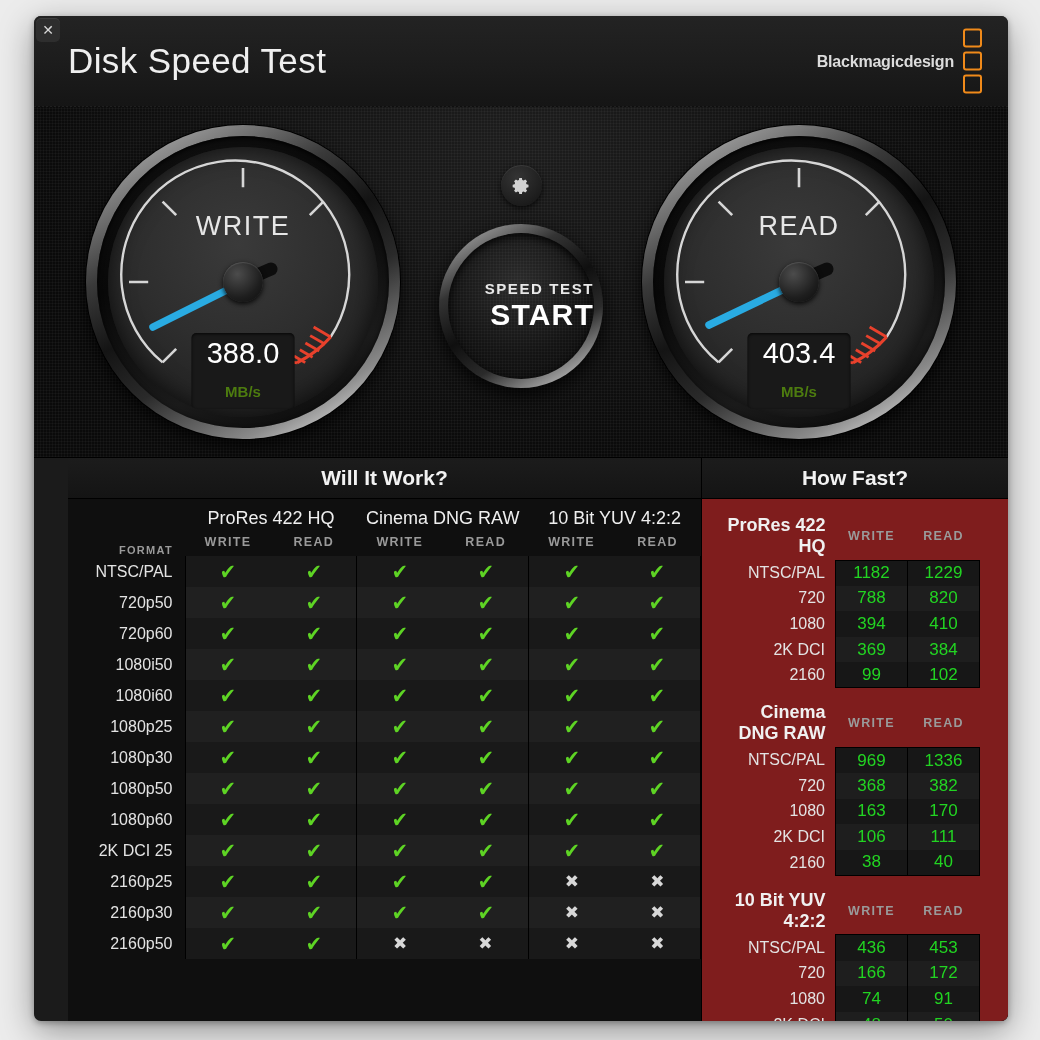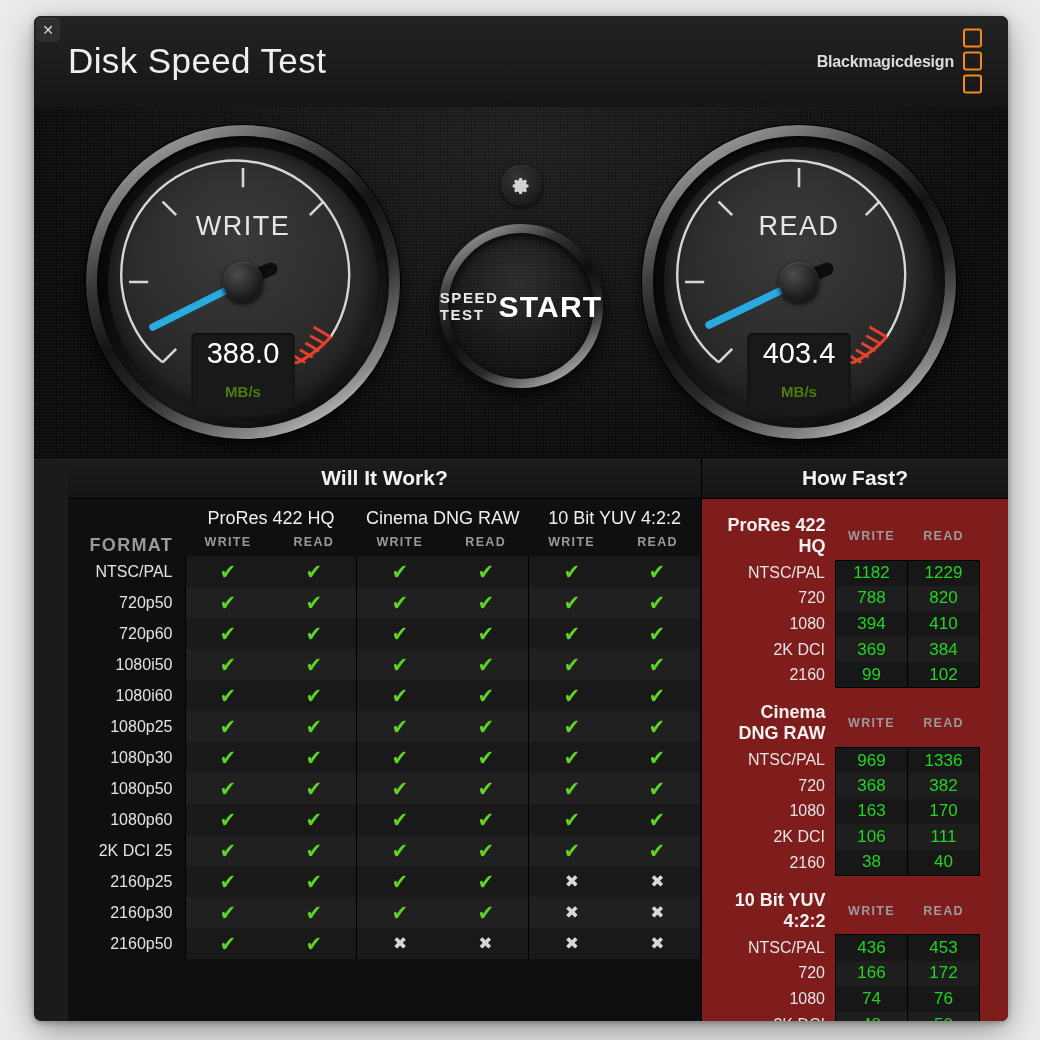--- a/index.html
+++ b/index.html
@@ -129,21 +129,21 @@
     display:flex;align-items:center;justify-content:center;cursor:pointer;z-index:12;
   }
   .start-inner{
     width:146px;height:146px;border-radius:50%;
     background:#111;
     background-image:
       repeating-linear-gradient(0deg,rgba(255,255,255,.028) 0 1px,transparent 1px 3px),
       repeating-linear-gradient(90deg,rgba(255,255,255,.028) 0 1px,transparent 1px 3px),
       radial-gradient(circle at 48% 34%,#2b2b2b 0%,#141414 58%,#0a0a0a 100%);
     box-shadow:inset 0 3px 8px rgba(0,0,0,.9);
-    display:flex;align-items:center;justify-content:center;
+    display:flex;flex-direction:column;align-items:flex-end;justify-content:center;
   }
   .start-inner .l1{color:#e8e8e8;font-size:15px;font-weight:600;letter-spacing:1.6px;}
   .start-inner .l2{color:#fff;font-size:30px;font-weight:700;letter-spacing:1.2px;margin-top:1px;}
 
   
   .bottom{display:flex;height:auto;background:#0f0f0f;margin-left:34px;}
   .col-left{width:633px;border-right:1px solid #000;}
   .col-right{flex:1;background:#7f1d1d;}
 
   .sect-head{
@@ -160,21 +160,21 @@
   .wiw th,.wiw td{padding:0;text-align:center;}
   .wiw .grp-title{
     color:#efefef;font-size:18px;font-weight:400;padding:9px 0 1px;
     text-align:center;
   }
   .wiw .sub{
     color:#9a9a9a;font-size:12.5px;font-weight:600;letter-spacing:1.3px;
     padding:5px 0 7px;text-align:center;
   }
   .wiw .fmt-head{
-    color:#9a9a9a;font-size:18px;font-weight:600;letter-spacing:1.3px;
+    color:#9a9a9a;font-size:11px;font-weight:600;letter-spacing:1.3px;
     text-align:right;padding-right:12px;vertical-align:bottom;
   }
   .wiw td.fmt-cell{
     color:#e3e3e3;font-size:16px;text-align:right;padding-right:12px;
     background:#0f0f0f;white-space:nowrap;
   }
   .wiw tbody tr{height:31px;}
   .wiw tbody tr:nth-child(odd) td.mark{background:#191919;}
   .wiw tbody tr:nth-child(even) td.mark{background:#202020;}
   .wiw td.gsep{border-left:1px solid #000;}
@@ -580,21 +580,21 @@
                   <td class="val vsep vend">453</td>
                 </tr>
                 <tr>
                   <td class="rl">720</td>
                   <td class="val vsep">166</td>
                   <td class="val vsep vend">172</td>
                 </tr>
                 <tr>
                   <td class="rl">1080</td>
                   <td class="val vsep">74</td>
-                  <td class="val vsep vend">76</td>
+                  <td class="val vsep vend">91</td>
                 </tr>
                 <tr>
                   <td class="rl">2K DCI</td>
                   <td class="val vsep">48</td>
                   <td class="val vsep vend">50</td>
                 </tr>
                 <tr>
                   <td class="rl">2160</td>
                   <td class="val vsep">17</td>
                   <td class="val vsep vend">18</td>

